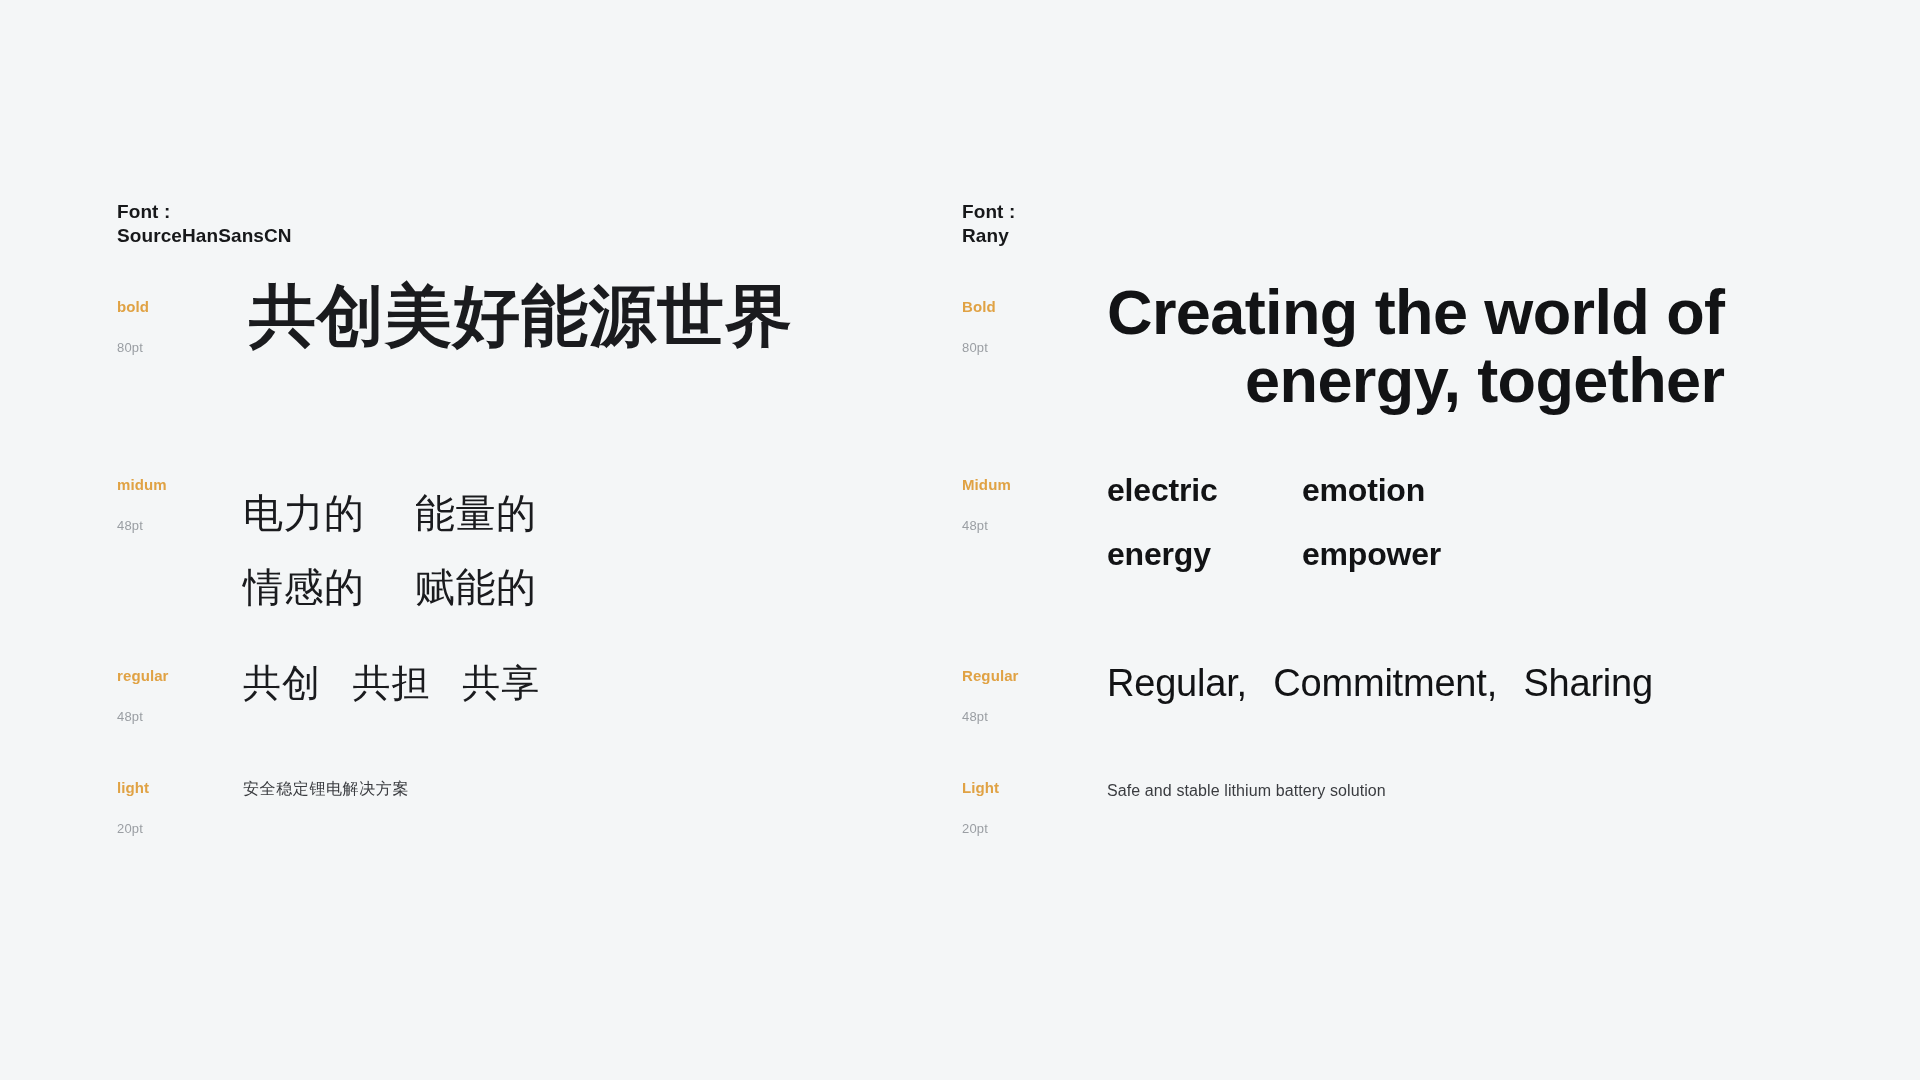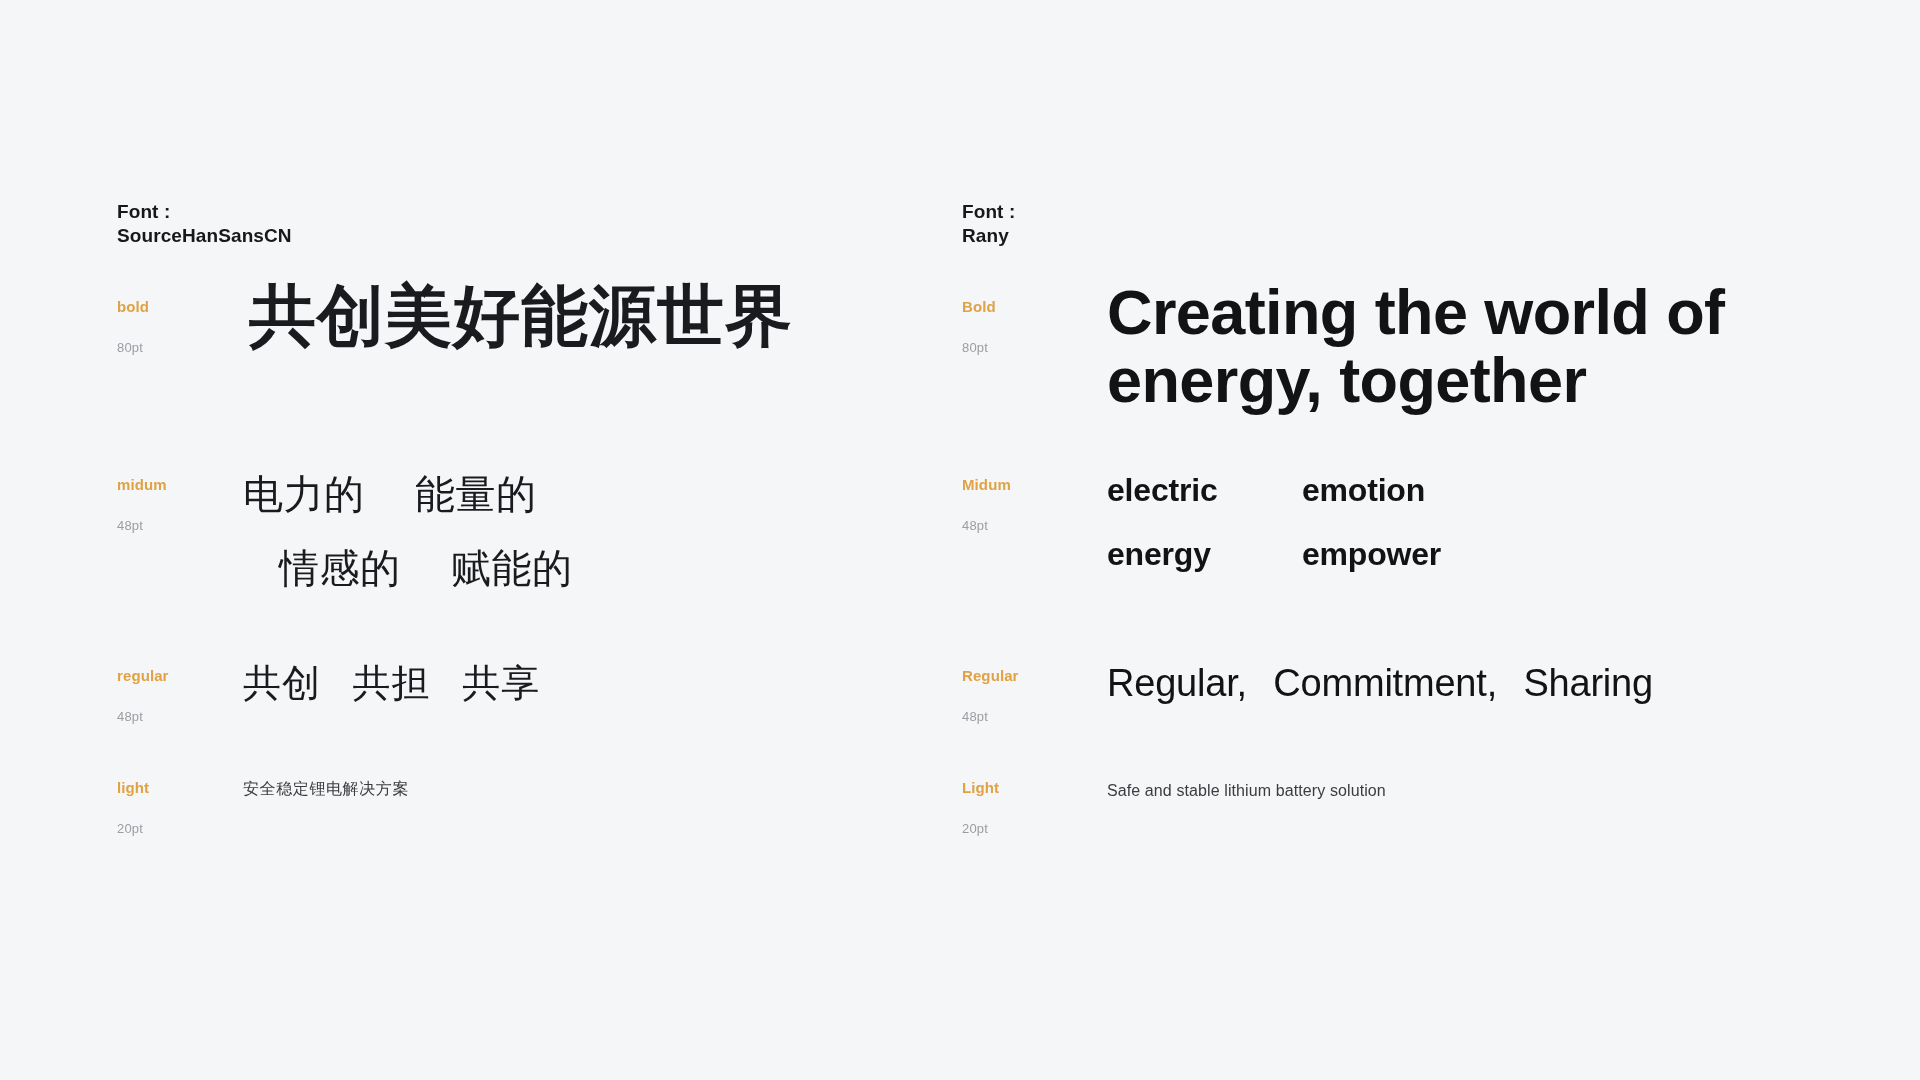--- a/index.html
+++ b/index.html
@@ -79,20 +79,21 @@
   }
   .s-bold-en .ln { display:block; }
 
   .s-mid-cn {
     font-size:40px;
     font-weight:500;
     color:#1a1b1e;
     line-height:1.0;
     letter-spacing:0.5px;
     white-space:nowrap;
+    margin-top:19px;
   }
   .s-mid-en {
     font-size:32px;
     font-weight:600;
     color:#121315;
     line-height:1.0;
     letter-spacing:-0.2px;
     white-space:nowrap;
   }
   .word-row { display:flex; }
@@ -165,21 +166,21 @@
         <span class="weight-label">midum</span>
         <span class="size-label">48pt</span>
       </div>
       <div class="sample-block" style="left:126px; top:-2px;">
         <div class="s-mid-cn">
           <div class="word-row cn">
             <span class="w">电力的</span>
             <span class="w">能量的</span>
           </div>
         </div>
-        <div class="s-mid-cn" style="margin-top:34px;margin-left:36px;">
+        <div class="s-mid-cn" style="margin-top:34px;">
           <div class="word-row cn">
             <span class="w">情感的</span>
             <span class="w">赋能的</span>
           </div>
         </div>
       </div>
     </div>
 
     <div class="spec-row" style="top:667px;">
       <div class="label-block">
@@ -212,21 +213,21 @@
     <div class="font-header">
       <span class="fh-line">Font :</span>
       <span class="fh-line">Rany</span>
     </div>
 
     <div class="spec-row" style="top:298px;">
       <div class="label-block">
         <span class="weight-label">Bold</span>
         <span class="size-label">80pt</span>
       </div>
-      <div class="sample-block" style="left:145px; top:-20px;">
+      <div class="sample-block" style="left:145px; top:-20px;text-align:right;">
         <div class="s-bold-en">
           <span class="ln">Creating the world of</span>
           <span class="ln">energy, together</span>
         </div>
       </div>
     </div>
 
     <div class="spec-row" style="top:476px;">
       <div class="label-block">
         <span class="weight-label">Midum</span>

